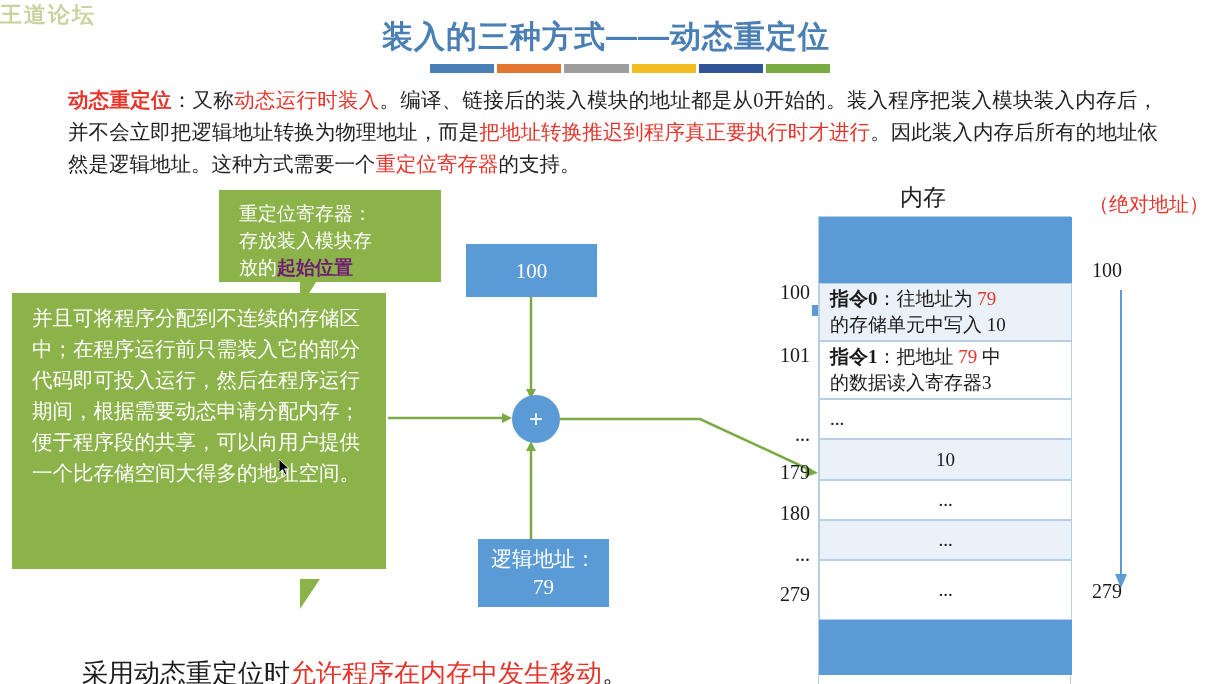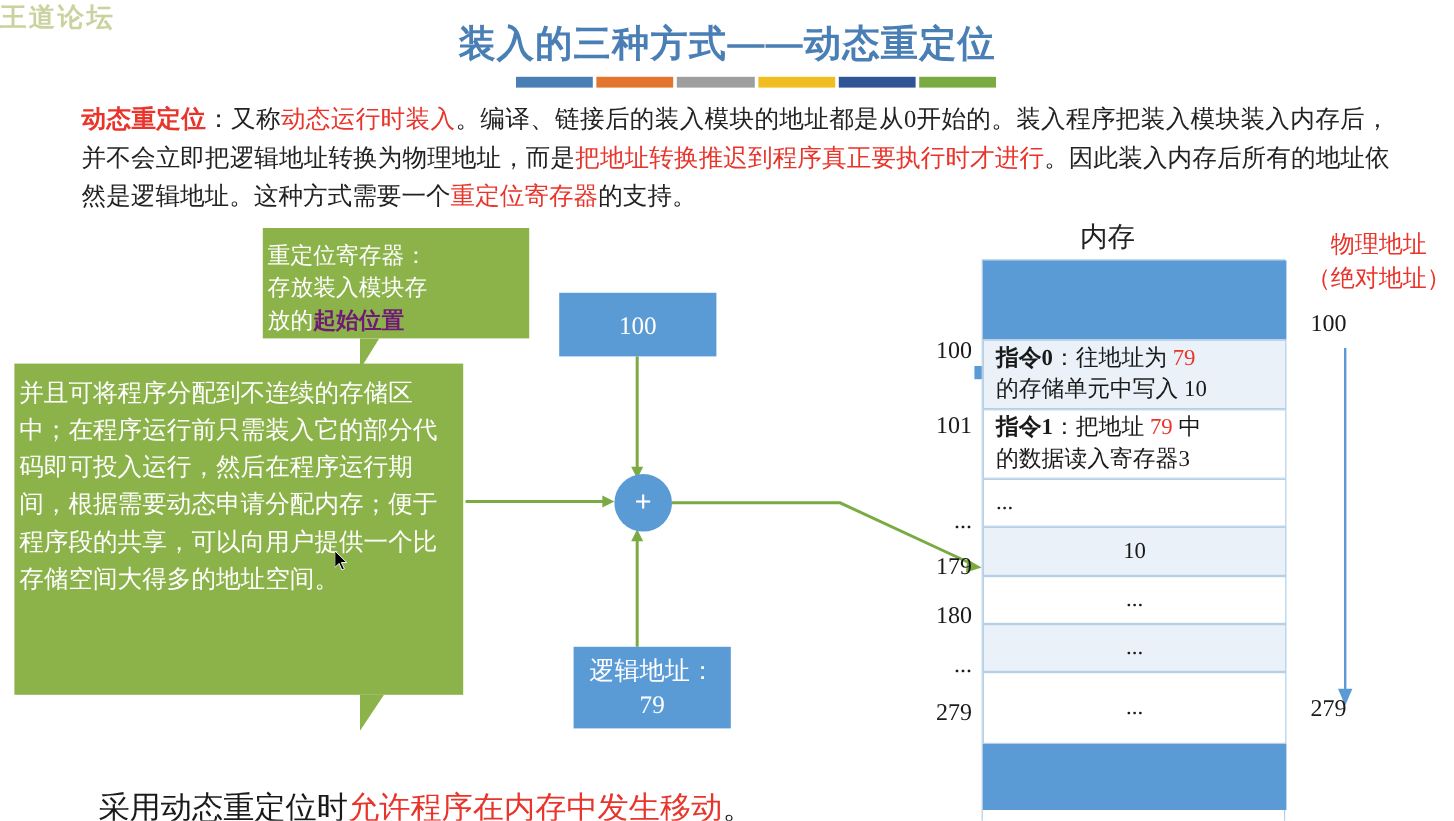--- a/index.html
+++ b/index.html
@@ -73,37 +73,37 @@
     white-space: nowrap;
   }
 
   
   .callout {
     position: absolute;
     background: #8cb24a;
     color: #ffffff;
     font-size: 19px;
     line-height: 27px;
-    padding: 10px 4px;
+    padding: 10px 20px;
     box-sizing: border-box;
     font-family: "Liberation Serif", serif;
   }
   .callout .hl { color: #701a75; font-weight: bold; }
   .callout-tail {
     position: absolute;
     width: 0; height: 0;
   }
 
   #callout1 { left: 219px; top: 190px; width: 222px; height: 92px; }
   #callout1-tail {
     left: 300px; top: 282px;
     border-left: 16px solid #8cb24a;
     border-bottom: 26px solid transparent;
   }
-  #callout2 { left: 12px; top: 303px; width: 374px; height: 276px; font-size: 20.5px; line-height: 31px;}
+  #callout2 { left: 12px; top: 293px; width: 374px; height: 276px; font-size: 20.5px; line-height: 31px;}
   #callout2-tail {
     left: 300px; top: 579px;
     border-left: 20px solid #8cb24a;
     border-bottom: 30px solid transparent;
   }
 
   
   .bluebox {
     position: absolute;
     background: #5b9bd5;
@@ -282,21 +282,20 @@
   <div class="bluebox" id="box-logical">
     <div>
       <div>逻辑地址：</div>
       <div>79</div>
     </div>
   </div>
   <div id="adder">+</div>
 
   <div id="mem-title">内存</div>
   <div id="phys-title">
-    <div>物理地址</div>
     <div>（绝对地址）</div>
   </div>
 
   <div id="mem-block">
     <div class="mem-cap" id="mem-cap-top"></div>
 
     <div class="mem-row alt" style="top:66px; height:58px;">
       <div>
         <span><b>指令0</b><span>：往地址为 </span><span class="red">79</span></span>
         <div>的存储单元中写入 10</div>

